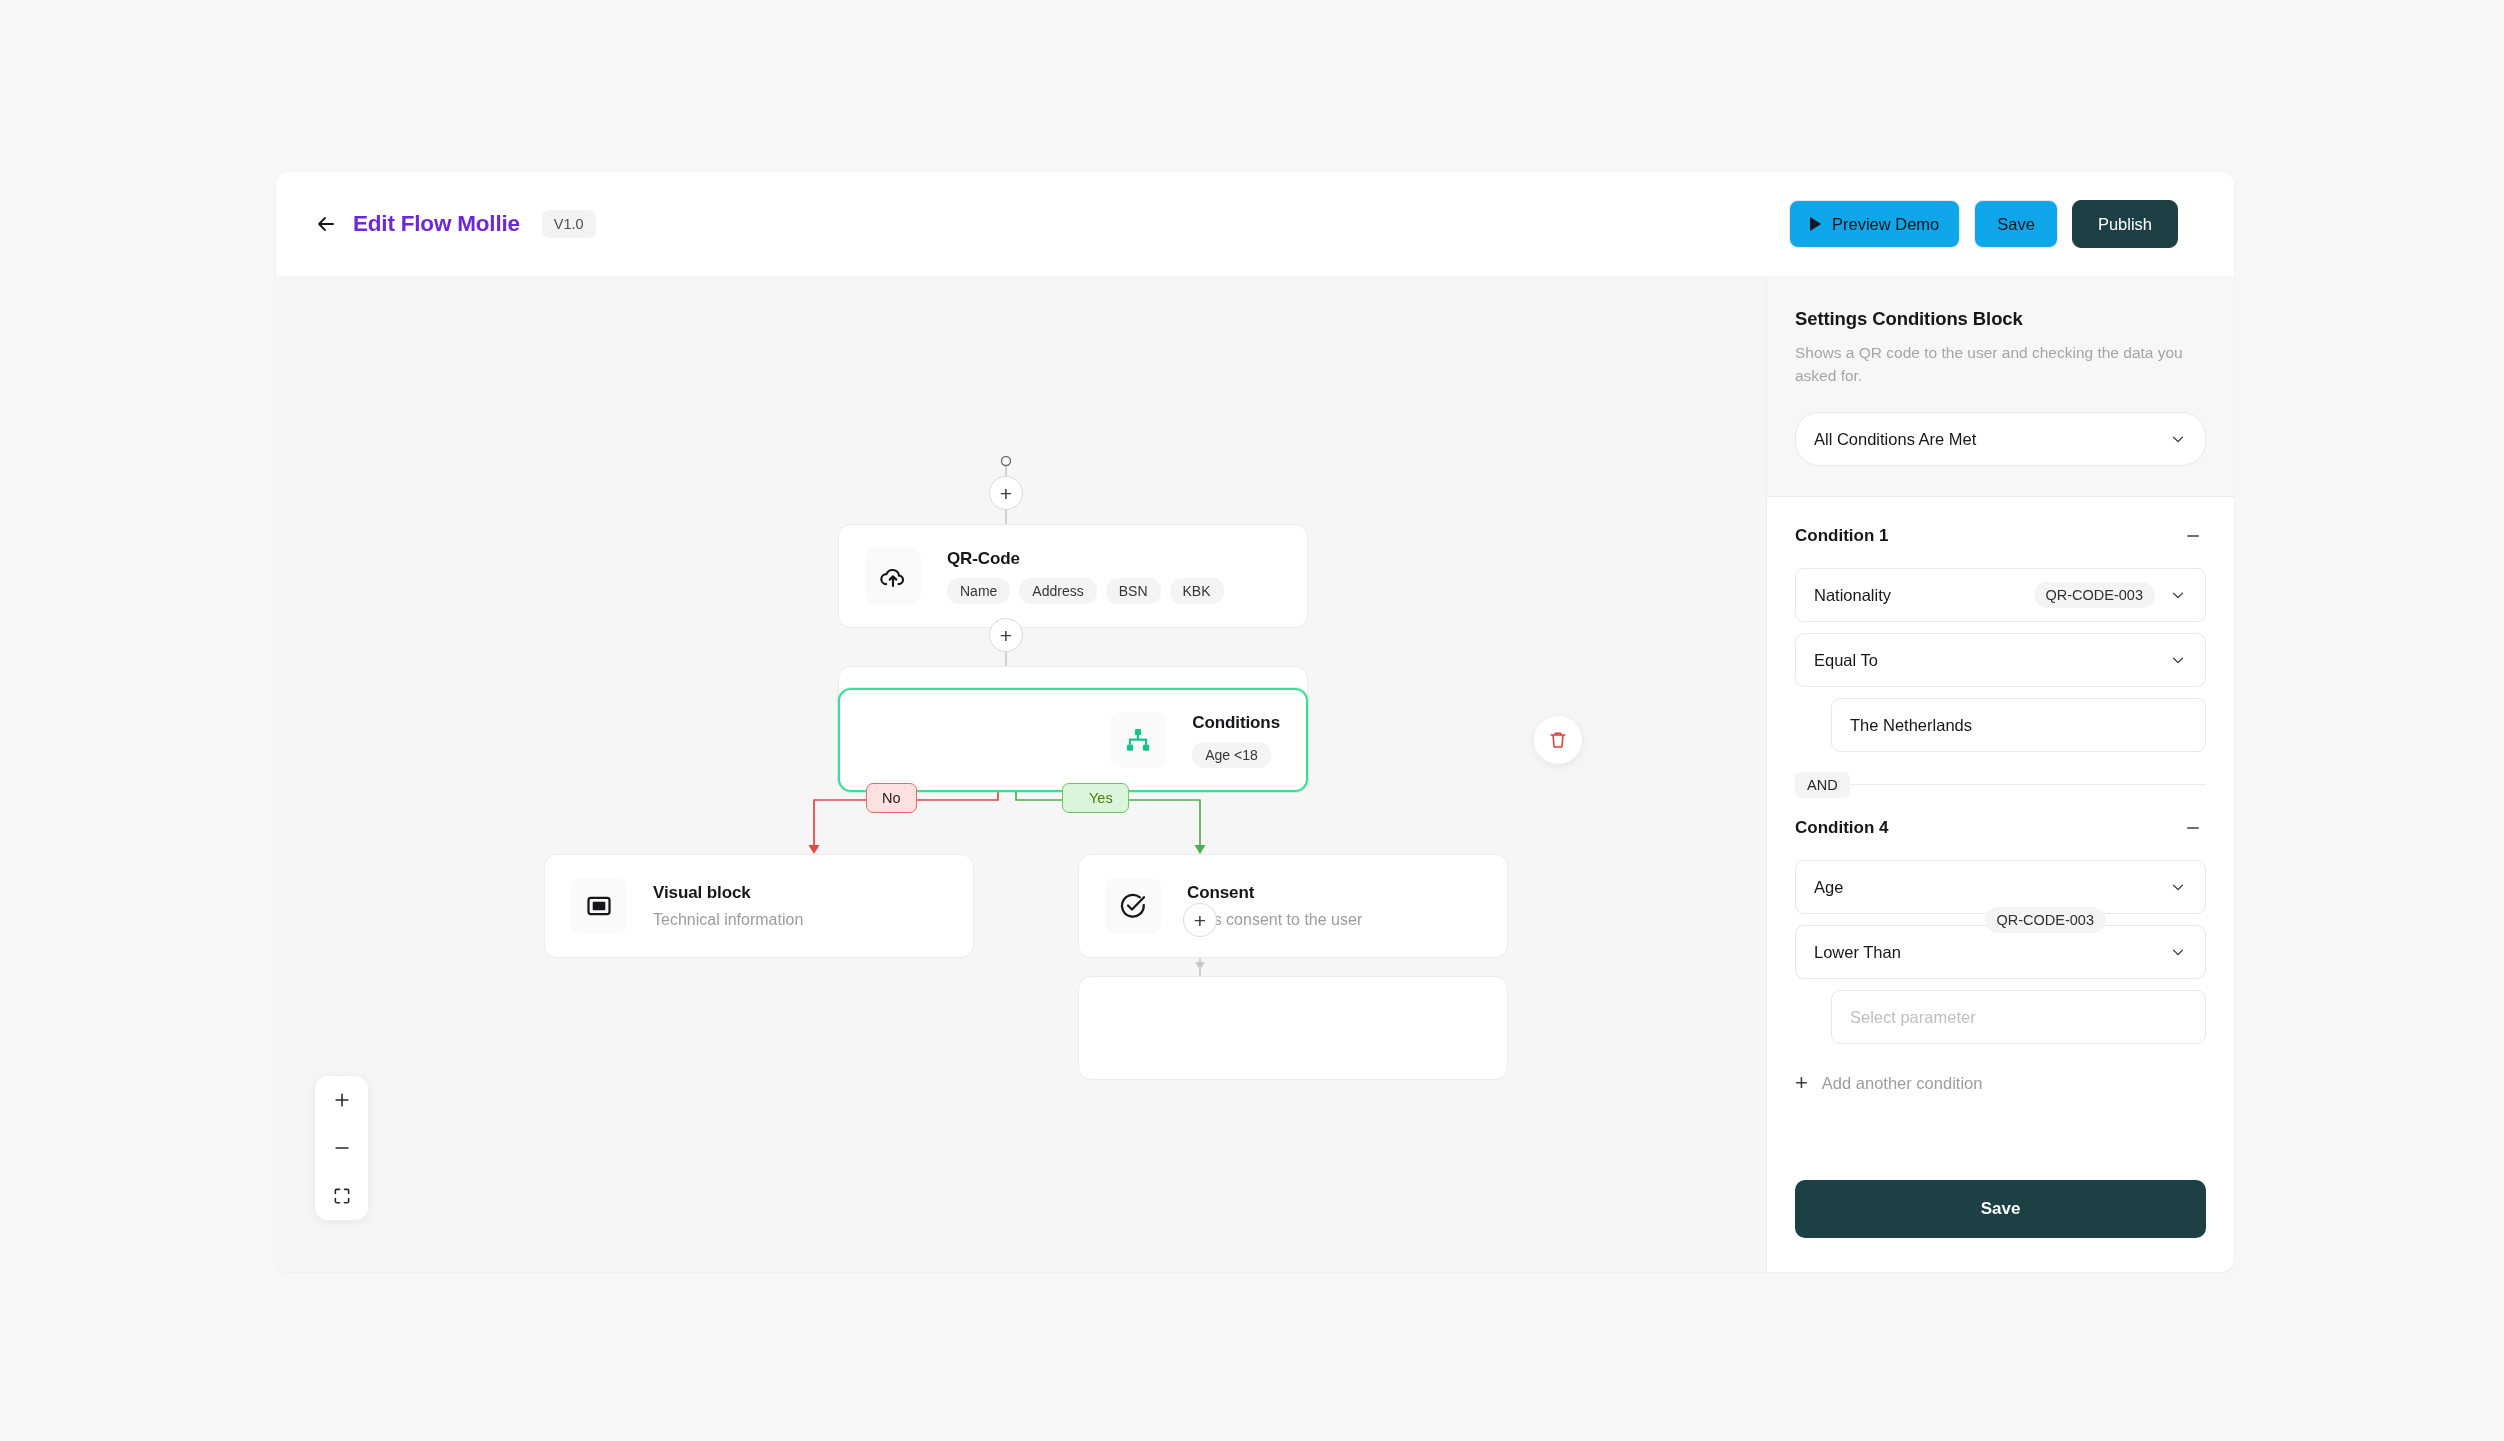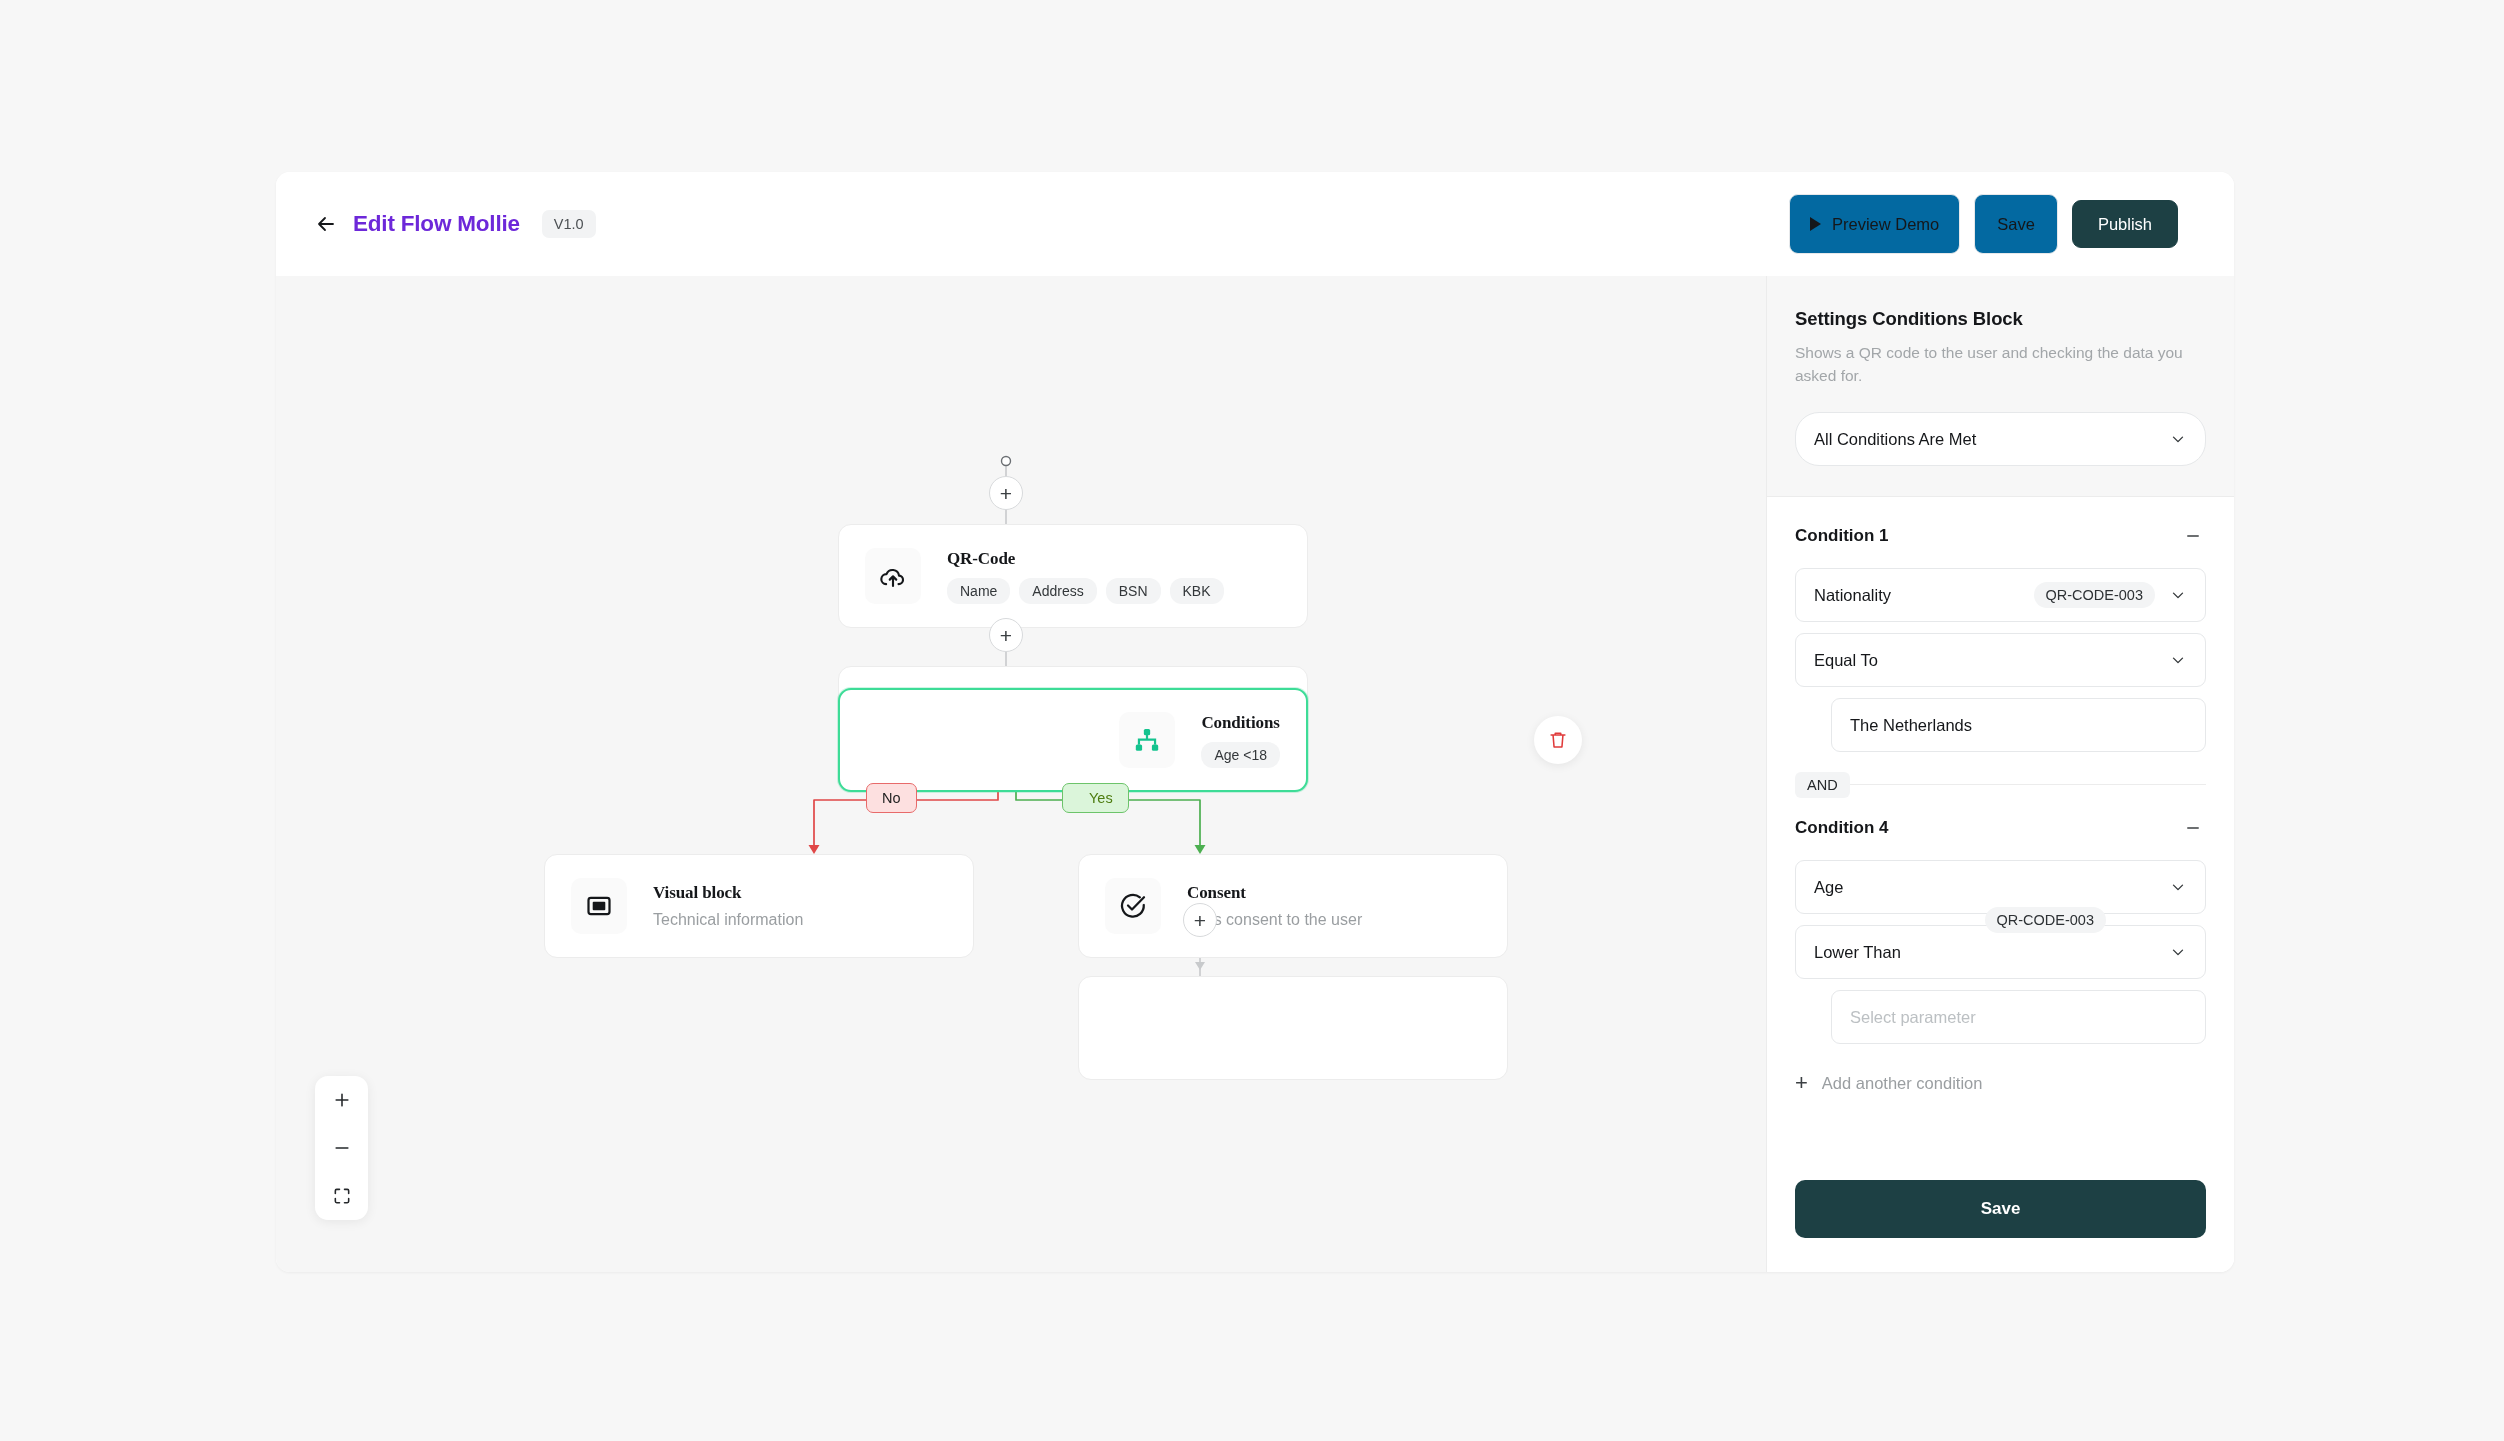--- a/index.html
+++ b/index.html
@@ -46,23 +46,23 @@
   .header-actions {
     margin-left: auto; display: flex; align-items: center; gap: 14px;
   }
   .btn {
     font-size: 16.5px; font-weight: 500;
     border-radius: 9px; cursor: pointer;
     display: flex; align-items: center; justify-content: center;
     white-space: nowrap;
   }
   .btn-ghost {
-    background: #0369a1; color: #15171a;
+    background: #0ea5e9; color: #15171a;
     border: 1px solid #e6e8ea;
-    height: 60px; padding: 0 20px; gap: 11px; text-align: right;
+    height: 48px; padding: 0 20px; gap: 11px; text-align: right;
   }
   .btn-save-top { padding: 0 22px; }
   .btn-publish {
     background: #1d4044; color: #ffffff;
     border: 1px solid #1d4044;
     height: 48px; padding: 0 25px;
   }
   .play-tri {
     width: 0; height: 0;
     border-left: 11px solid #15171a;
@@ -92,21 +92,20 @@
     width: 56px; height: 56px;
     border-radius: 10px;
     background: #fafafa;
     display: flex; align-items: center; justify-content: center;
     flex: none;
   }
   .node-body { margin-left: 26px; }
   .node-title {
     font-size: 17px; font-weight: 600; color: #15171a;
     letter-spacing: -0.1px;
-    font-family: Liberation Serif, serif;
   }
   .node-sub {
     font-size: 16px; color: #9a9ea1; margin-top: 8px;
   }
   .tag-row { display: flex; gap: 9px; margin-top: 9px; }
   .tag {
     background: #f3f4f5; color: #33373a;
     font-size: 14px; font-weight: 500;
     padding: 5px 13px; border-radius: 12px;
   }

